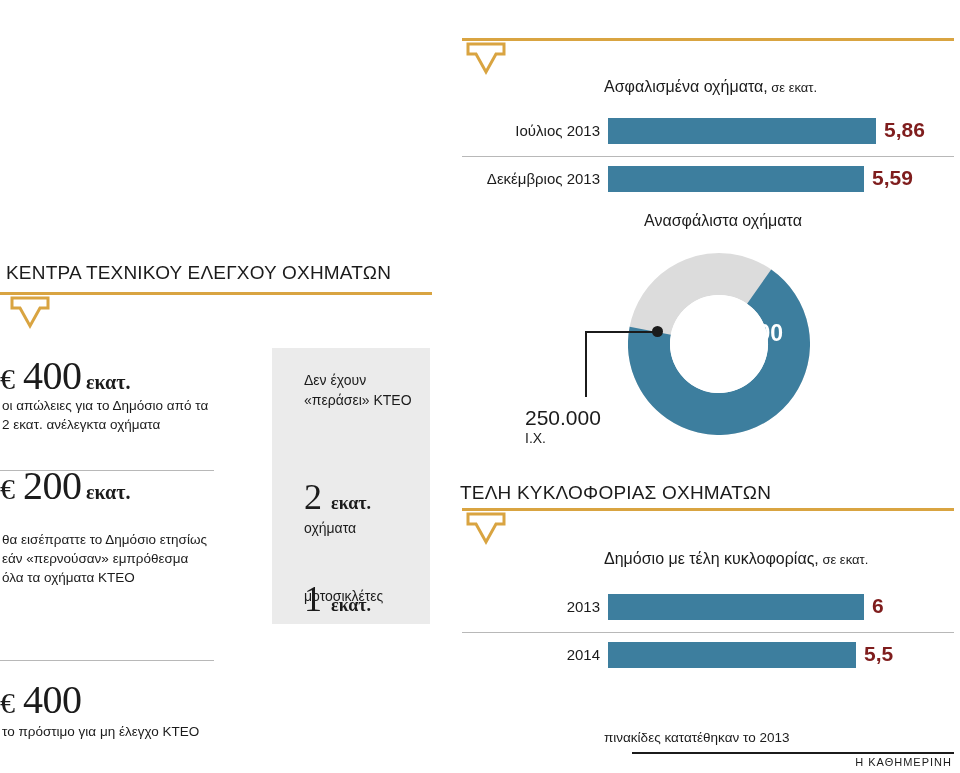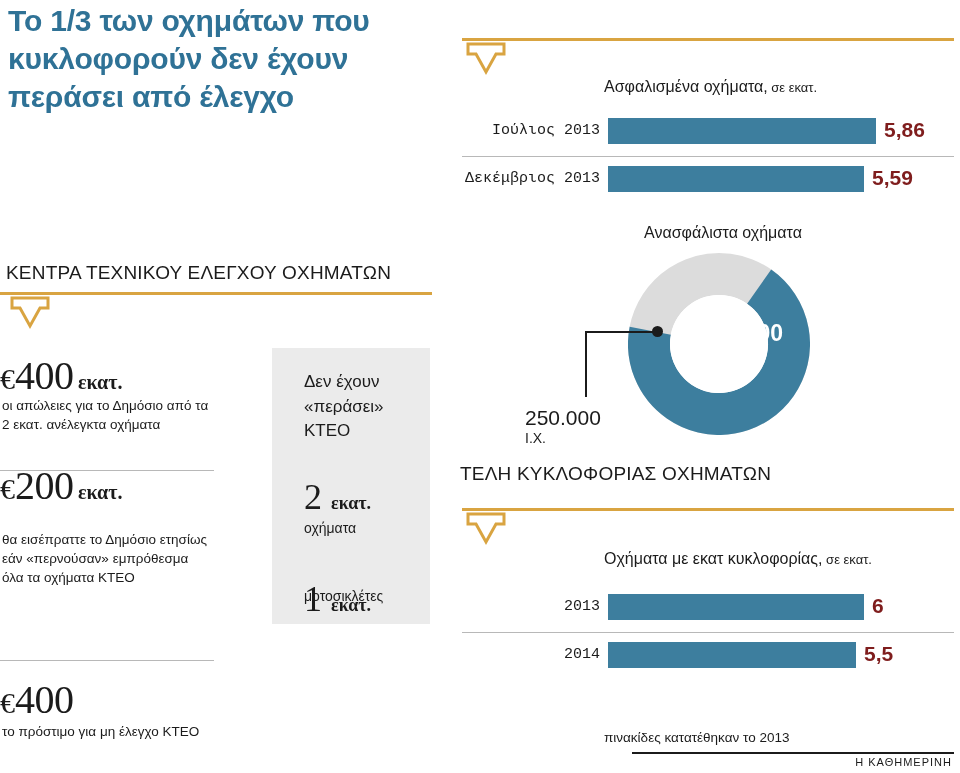--- a/index.html
+++ b/index.html
@@ -51,21 +51,20 @@
     width: 40px;
     height: 36px;
   }
 
   
   .bar-label {
     position: absolute;
     font-size: 15px;
     color: #1b1b1b;
     text-align: right;
-    font-family: Liberation Mono, monospace;
   }
   .bar {
     position: absolute;
     height: 26px;
     background: #3d7e9e;
   }
   .bar-value {
     position: absolute;
     font-size: 21px;
     font-weight: bold;
@@ -91,20 +90,21 @@
     color: #1b1b1b;
   }
   .money .euro {
     font-family: "Liberation Serif", serif;
     font-size: 30px;
   }
   .money .amount {
     font-family: "Liberation Serif", serif;
     font-size: 40px;
     letter-spacing: -0.5px;
+    margin-left: 8px;
   }
   .money .unit {
     font-family: "Liberation Serif", serif;
     font-size: 20px;
     font-weight: bold;
   }
   .money-desc {
     position: absolute;
     font-size: 13.5px;
     line-height: 1.42;
@@ -118,21 +118,21 @@
     background: #ebebeb;
     left: 272px;
     top: 348px;
     width: 158px;
     height: 276px;
   }
   .greybox .gb-title {
     position: absolute;
     left: 32px;
     top: 22px;
-    font-size: 17px;
+    font-size: 14px;
     line-height: 1.45;
     color: #1b1b1b;
   }
   .greybox .gb-num {
     position: absolute;
     font-family: "Liberation Serif", serif;
     font-size: 36px;
     color: #1b1b1b;
   }
   .greybox .gb-unit {
@@ -224,21 +224,20 @@
     font-size: 11px;
     letter-spacing: 1px;
     color: #1b1b1b;
   }
 </style>
 </head>
 <body>
 
 <div class="page">
 
-  <div class="headline">Το 1/3 των οχημάτων που κυκλοφορούν δεν έχουν περάσει από έλεγχο</div>
 
   <div class="rule" style="left:462px; top:38px; width:492px;"></div>
   <div class="arrow" style="left:466px; top:42px;">
     <svg width="40" height="36" viewBox="0 0 40 36">
       <polygon points="2,2 38,2 38,12 30,12 20,30 10,12 2,12" fill="none" stroke="#d9a441" stroke-width="3"></polygon>
     </svg>
   </div>
 
   <div class="caption" style="left:604px; top:78px;">
     <span>Ασφαλισμένα οχήματα,</span><span class="small"> σε εκατ.</span>
@@ -247,21 +246,21 @@
   <div class="bar-label" style="left:440px; top:122px; width:160px;">Ιούλιος 2013</div>
   <div class="bar" style="left:608px; top:118px; width:268px;"></div>
   <div class="bar-value" style="left:884px; top:118px;">5,86</div>
 
   <div class="thin-rule" style="left:462px; top:156px; width:492px;"></div>
 
   <div class="bar-label" style="left:440px; top:170px; width:160px;">Δεκέμβριος 2013</div>
   <div class="bar" style="left:608px; top:166px; width:256px;"></div>
   <div class="bar-value" style="left:872px; top:166px;">5,59</div>
 
-  <div class="caption" style="left:644px; top:224px;">Ανασφάλιστα οχήματα</div>
+  <div class="caption" style="left:644px; top:212px;">Ανασφάλιστα οχήματα</div>
 
   <div class="donut-wrap">
     <svg width="182" height="182" viewBox="0 0 182 182">
 
       <circle cx="91" cy="91" r="70" fill="none" stroke="#dcdcdc" stroke-width="42"></circle>
 
       <circle cx="91" cy="91" r="70" fill="none" stroke="#3d7e9e" stroke-width="42" stroke-dasharray="300 140" stroke-dashoffset="0" transform="rotate(-55 91 91)"></circle>
       <circle cx="91" cy="91" r="49" fill="#ffffff"></circle>
     </svg>
   </div>
@@ -303,30 +302,30 @@
     <div class="gb-num" style="left:32px; top:128px;">
       <span>2</span> <span class="gb-unit">εκατ.</span>
     </div>
     <div class="gb-sub" style="left:32px; top:172px;">οχήματα</div>
     <div class="gb-num" style="left:32px; top:196px;margin-top:34px;">
       <span>1</span> <span class="gb-unit">εκατ.</span>
     </div>
     <div class="gb-sub" style="left:32px; top:240px;">μοτοσικλέτες</div>
   </div>
 
-  <div class="section-title" style="left:460px; top:463px;">ΤΕΛΗ ΚΥΚΛΟΦΟΡΙΑΣ ΟΧΗΜΑΤΩΝ</div>
+  <div class="section-title" style="left:460px; top:482px;">ΤΕΛΗ ΚΥΚΛΟΦΟΡΙΑΣ ΟΧΗΜΑΤΩΝ</div>
   <div class="rule" style="left:462px; top:508px; width:492px;"></div>
   <div class="arrow" style="left:466px; top:512px;">
     <svg width="40" height="36" viewBox="0 0 40 36">
       <polygon points="2,2 38,2 38,12 30,12 20,30 10,12 2,12" fill="none" stroke="#d9a441" stroke-width="3"></polygon>
     </svg>
   </div>
 
   <div class="caption" style="left:604px; top:550px;">
-    <span>Οχήματα με εκατ κυκλοφορίας,</span><span class="small"> σε εκατ.</span>
+    <span>Δημόσιο με τέλη κυκλοφορίας,</span><span class="small"> σε εκατ.</span>
   </div>
 
   <div class="bar-label" style="left:470px; top:598px; width:130px;">2013</div>
   <div class="bar" style="left:608px; top:594px; width:256px;"></div>
   <div class="bar-value" style="left:872px; top:594px;">6</div>
 
   <div class="thin-rule" style="left:462px; top:632px; width:492px;"></div>
 
   <div class="bar-label" style="left:470px; top:646px; width:130px;">2014</div>
   <div class="bar" style="left:608px; top:642px; width:248px;"></div>

